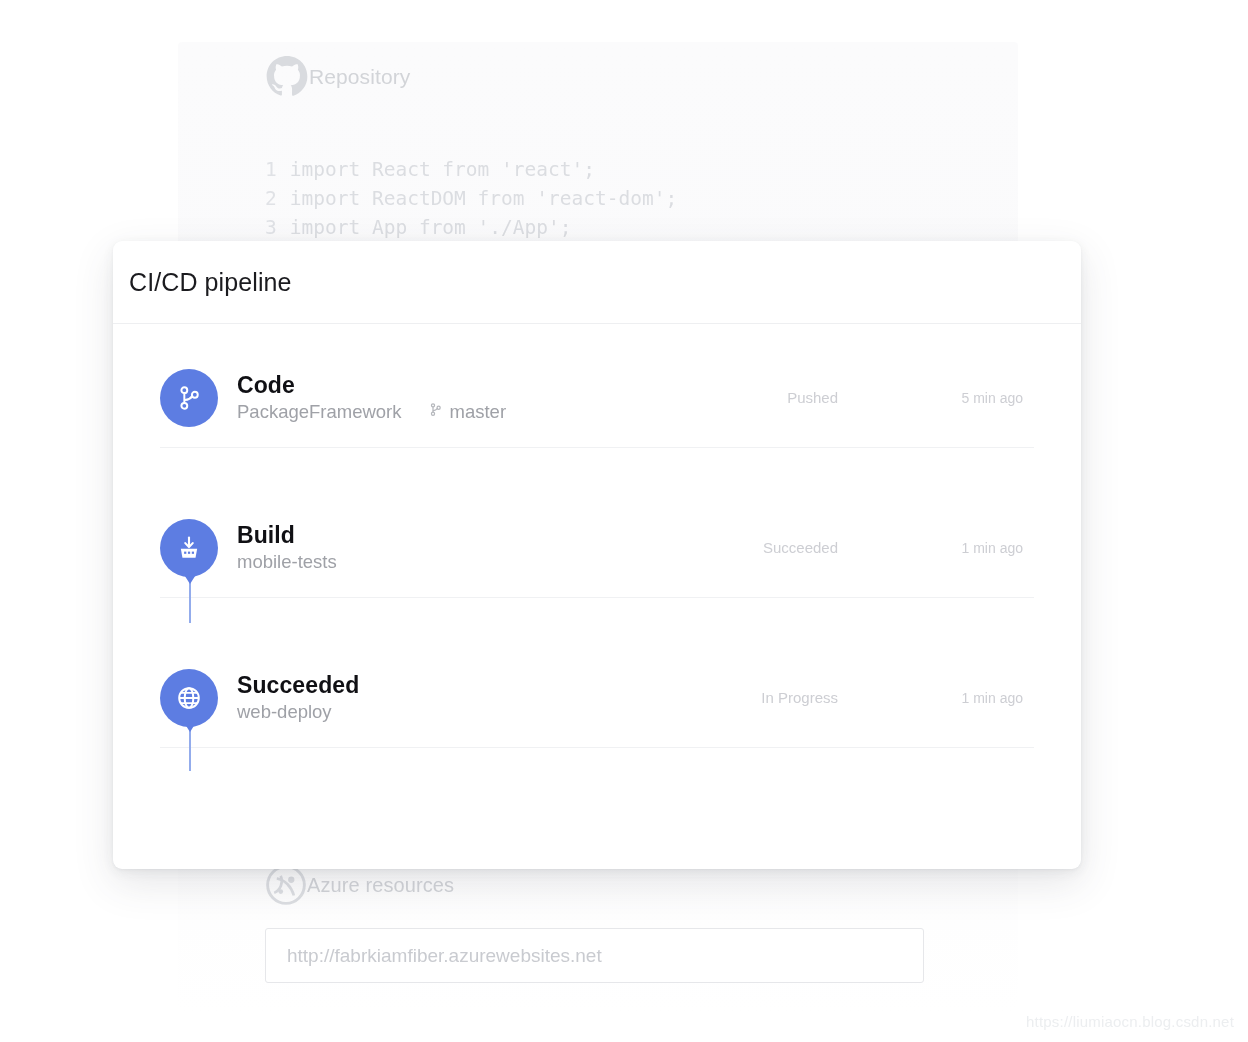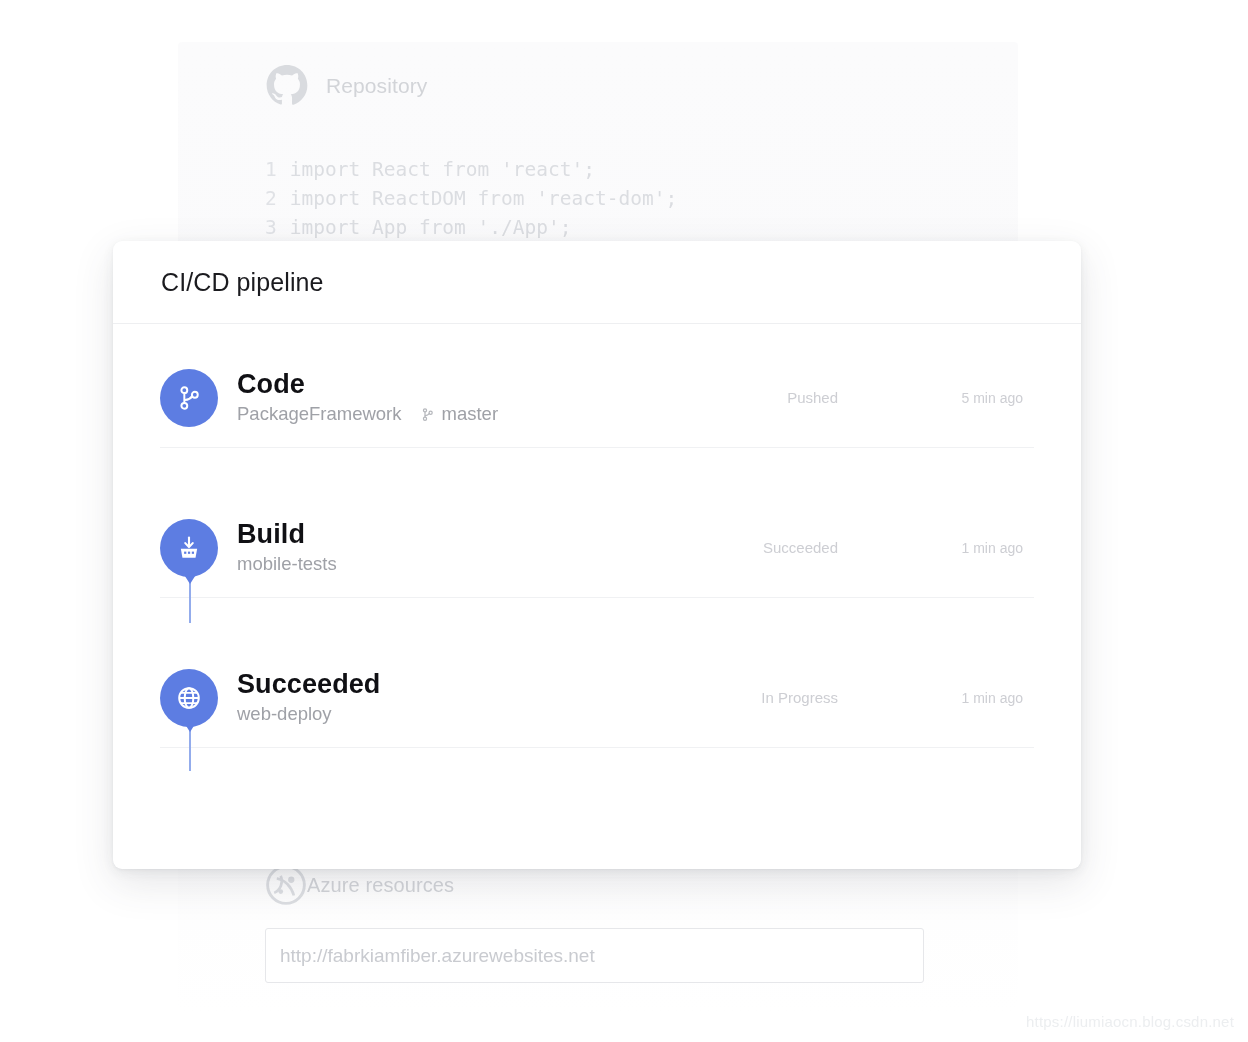--- a/index.html
+++ b/index.html
@@ -31,24 +31,24 @@
     top: 42px;
     width: 840px;
     height: 970px;
     background: linear-gradient(180deg, #fbfbfc 0%, #fafafb 55%, #ffffff 100%);
     border-radius: 4px;
   }
 
   .repo-head {
     position: absolute;
     left: 265px;
-    top: 64px;
-    display: flex;
-    align-items: center;
-    gap: 17px;
+    top: 55px;
+    display: flex;
+    align-items: center;
+    gap: 0;
   }
   .repo-head .gh-mark { width: 44px; height: 44px; display: block; }
   .repo-head .repo-label {
     font-size: 21px;
     color: #d2d4d8;
     letter-spacing: .1px;
   }
 
   .code-block {
     position: absolute;
@@ -83,21 +83,21 @@
     position: absolute;
     left: 265px;
     top: 928px;
     width: 659px;
     height: 55px;
     border: 1px solid #e6e7ea;
     border-radius: 3px;
     background: #fff;
     display: flex;
     align-items: center;
-    padding-left: 14px;
+    padding-left: 21px;
   }
   .url-field .url-text {
     font-size: 19px;
     color: #c9cbd0;
   }
 
   
   .card {
     position: absolute;
     left: 113px;
@@ -111,21 +111,21 @@
                 0 1px 3px rgba(60,64,75,0.05);
     z-index: 5;
     overflow: hidden;
   }
 
   .card-header {
     height: 83px;
     border-bottom: 1px solid #eeeff1;
     display: flex;
     align-items: center;
-    padding-left: 48px;
+    padding-left: 16px;
   }
   .card-title {
     font-size: 25px;
     color: #1b1b1f;
     letter-spacing: .1px;
   }
 
   .pipeline {
     padding-top: 24px;
     position: relative;
@@ -161,37 +161,36 @@
   .node svg { display: block; }
 
   .stage-text {
     margin-left: 77px;
     display: flex;
     flex-direction: column;
     justify-content: center;
     gap: 3px;
   }
   .stage-name {
-    font-size: 27px;
+    font-size: 23px;
     font-weight: bold;
     color: #101014;
     letter-spacing: .1px;
     line-height: 1.15;
   }
   .stage-sub {
     display: flex;
     align-items: center;
     font-size: 18.5px;
     color: #9fa1a7;
-    gap: 8px;
+    gap: 16px;
     line-height: 1.2;
   }
   .stage-sub .branch-wrap {
     display: inline-flex;
-    align-items: center;
     gap: 7px;
     margin-left: 10px;
   }
   .stage-sub .branch-wrap svg { display: block; }
 
   .stage-status {
     position: absolute;
     right: 196px;
     font-size: 15px;
     color: #cdced3;

